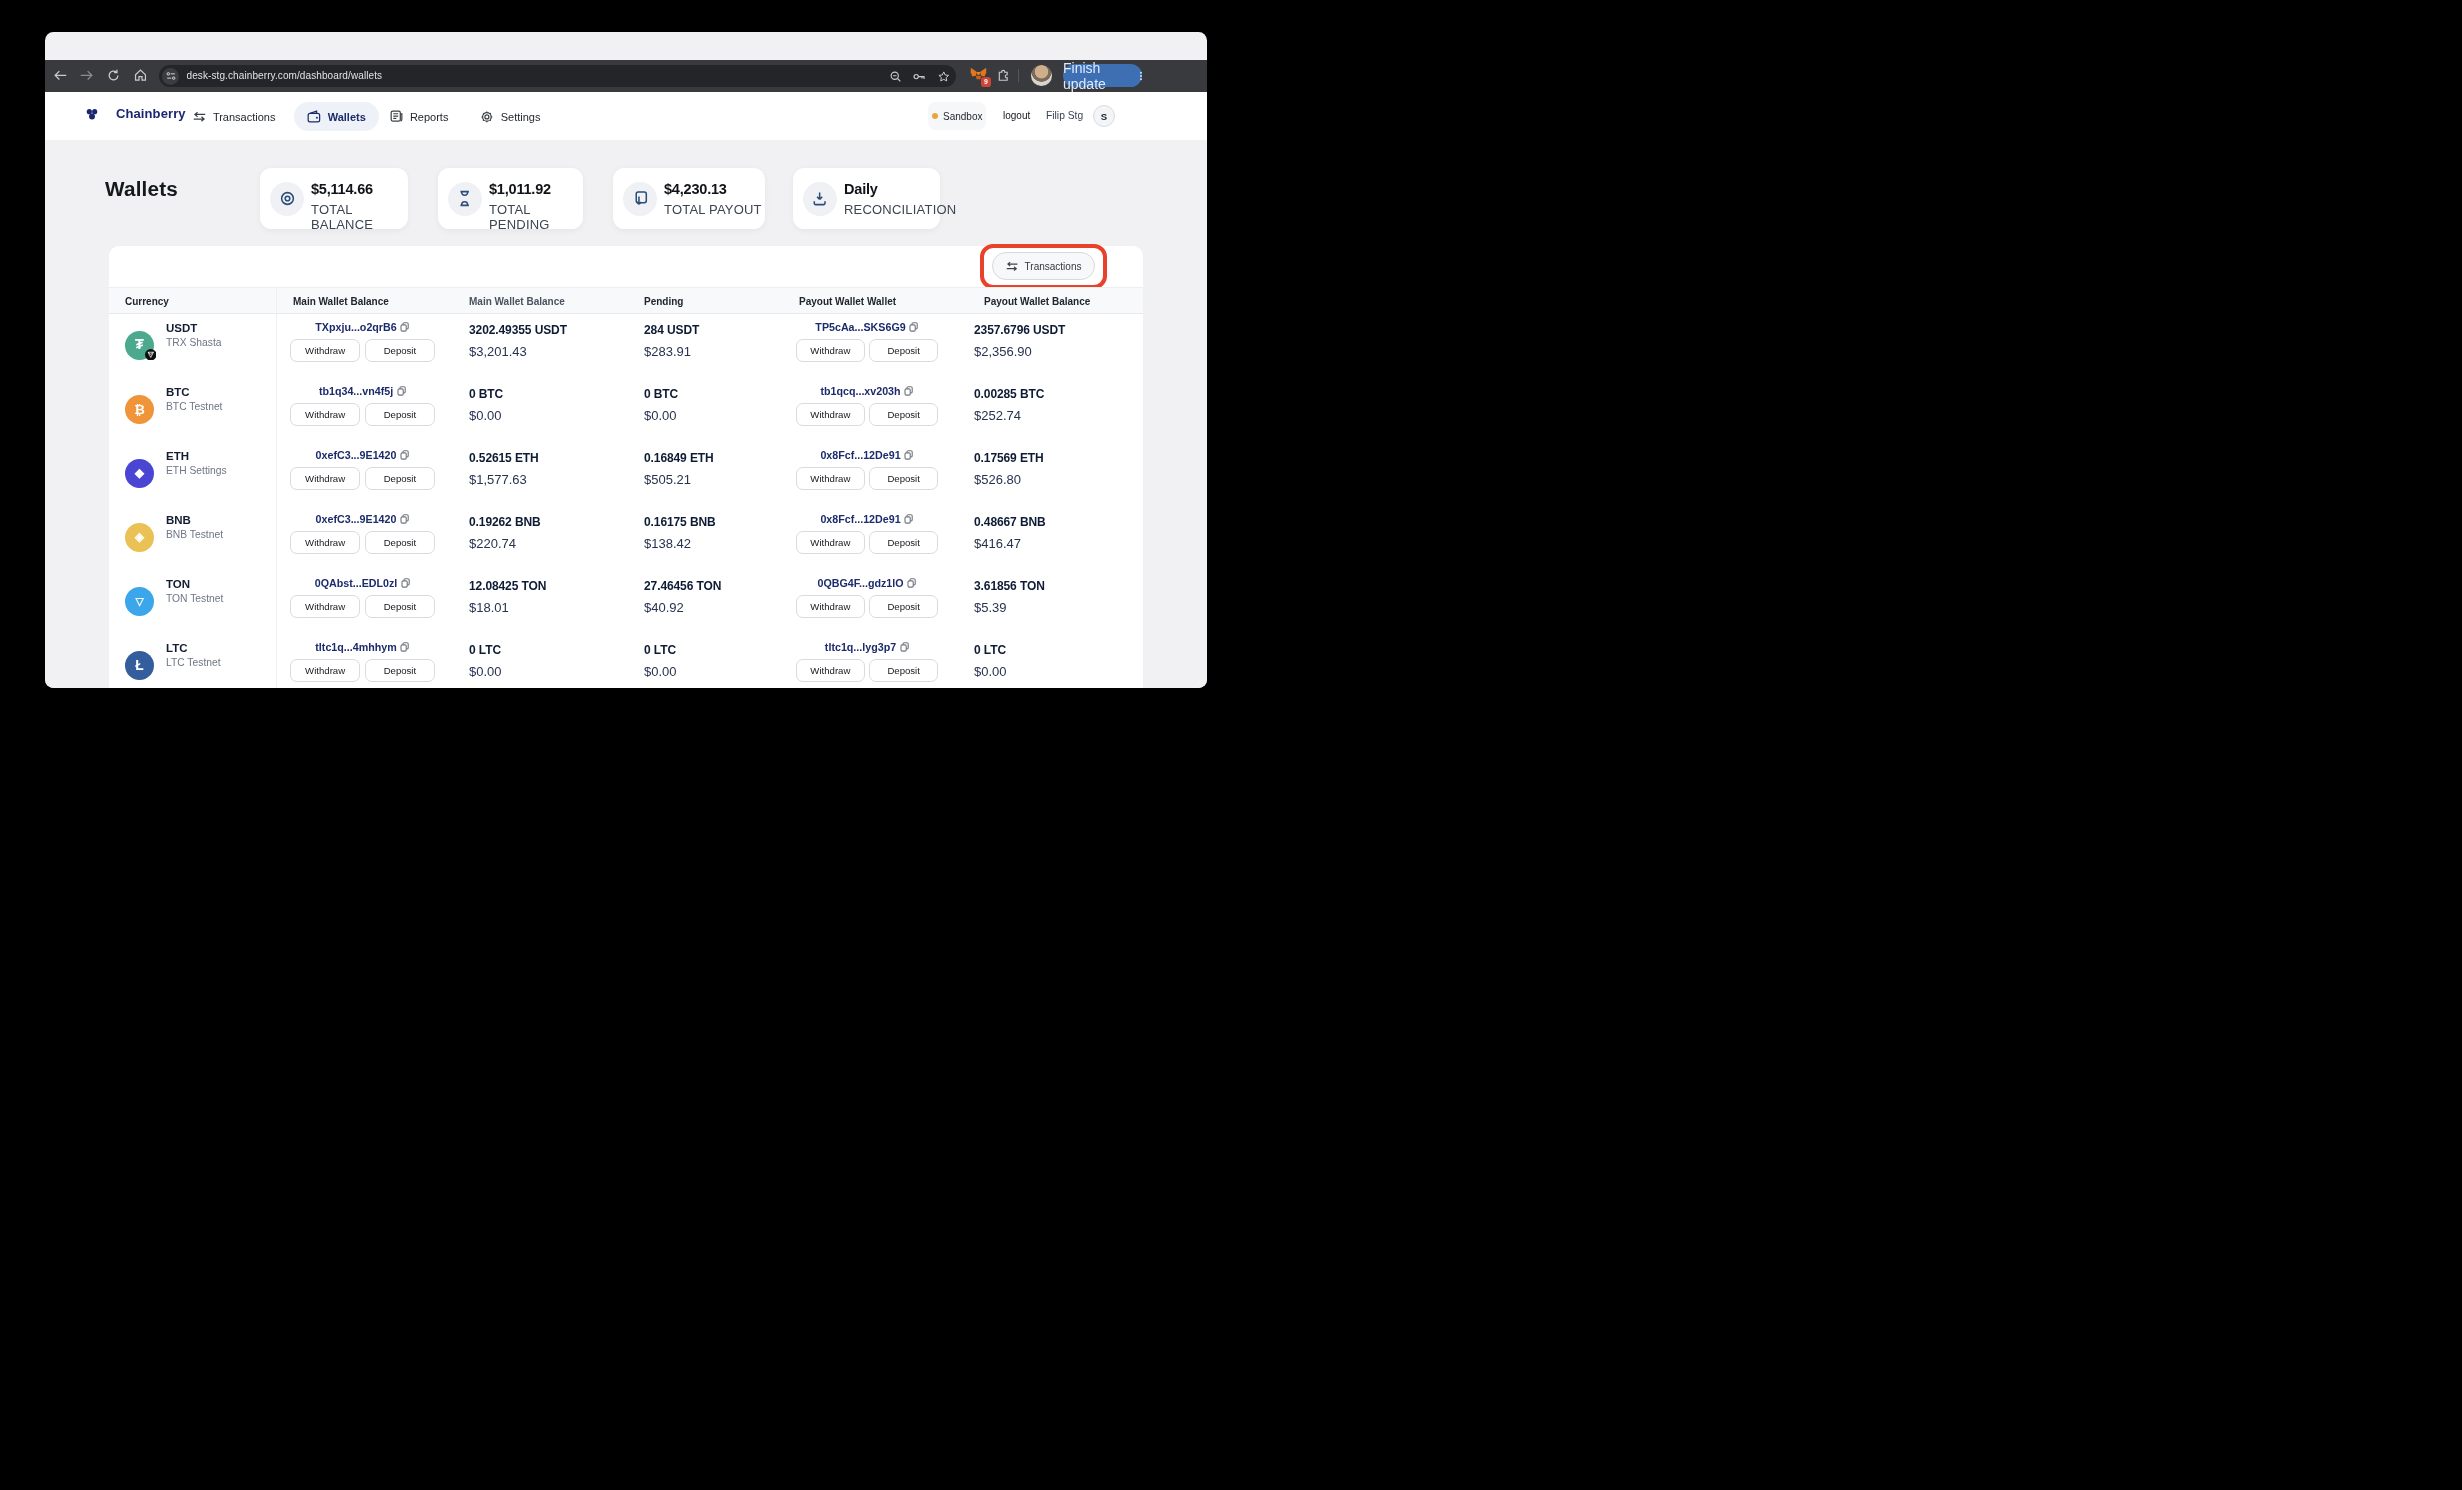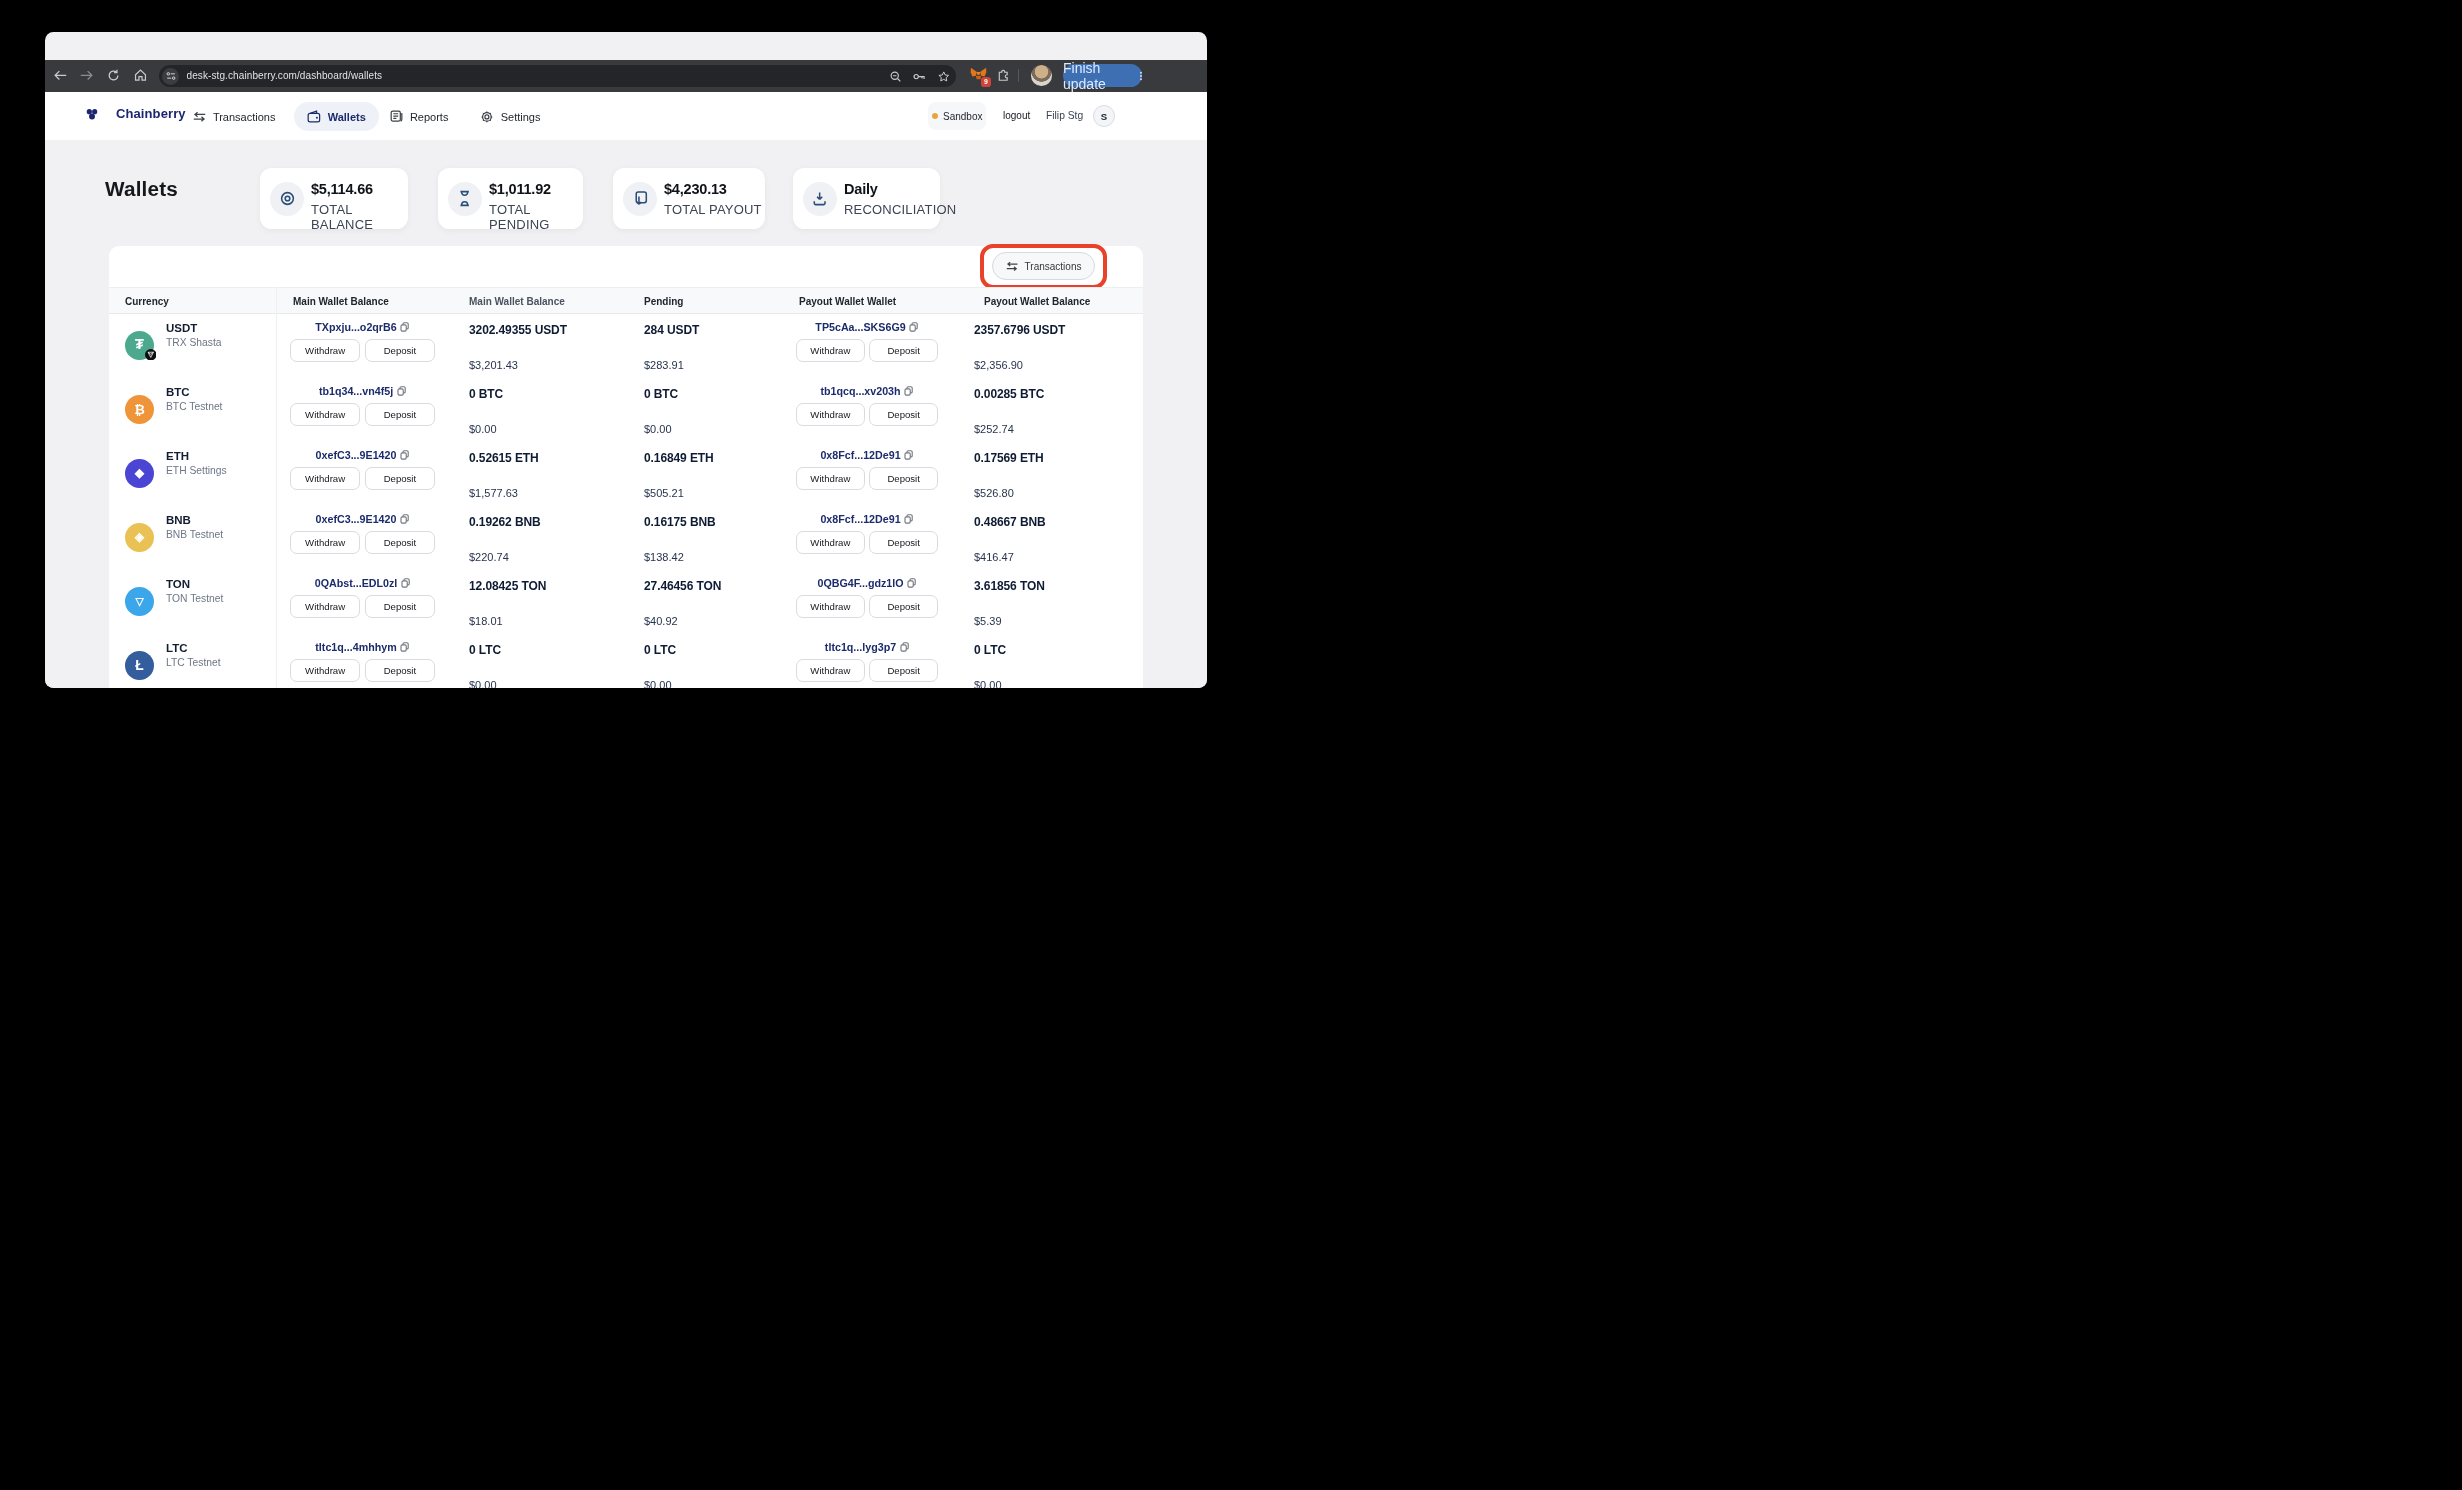--- a/index.html
+++ b/index.html
@@ -81,21 +81,21 @@
   .net{font-size:10.3px;color:#6d7686;margin-top:3.1px;}
   .addrcol{position:absolute;top:6.9px;text-align:center;}
   .a-main{left:181px;width:145px;} .a-pay{left:687px;width:142px;}
   .addr{font-size:10.7px;font-weight:bold;color:#1b2b6b;display:inline-flex;align-items:center;gap:3.8px;cursor:pointer;}
   .btns{display:flex;gap:4.6px;margin-top:5.4px;}
   .wbtn{flex:1;height:23px;border:0.8px solid #d9dbe0;background:#fff;border-radius:6.9px;font-size:9.6px;
     color:#15181d;font-family:"Liberation Sans",sans-serif;cursor:pointer;}
   .valcol{position:absolute;top:10px;}
   .v-main{left:360px;} .v-pend{left:535px;} .v-pay{left:865px;}
   .amt{font-size:12px;font-weight:bold;color:#0e1b34;letter-spacing:-0.1px;}
-  .usd{font-size:11px;color:#27344d;margin-top:22px;}
+  .usd{font-size:13px;color:#27344d;margin-top:7px;}
   svg{display:block;}
 </style>
 </head>
 <body>
 
 <div class="window">
 
 
   <div class="toolbar">
     <span class="tico" style="left:6.1px">

